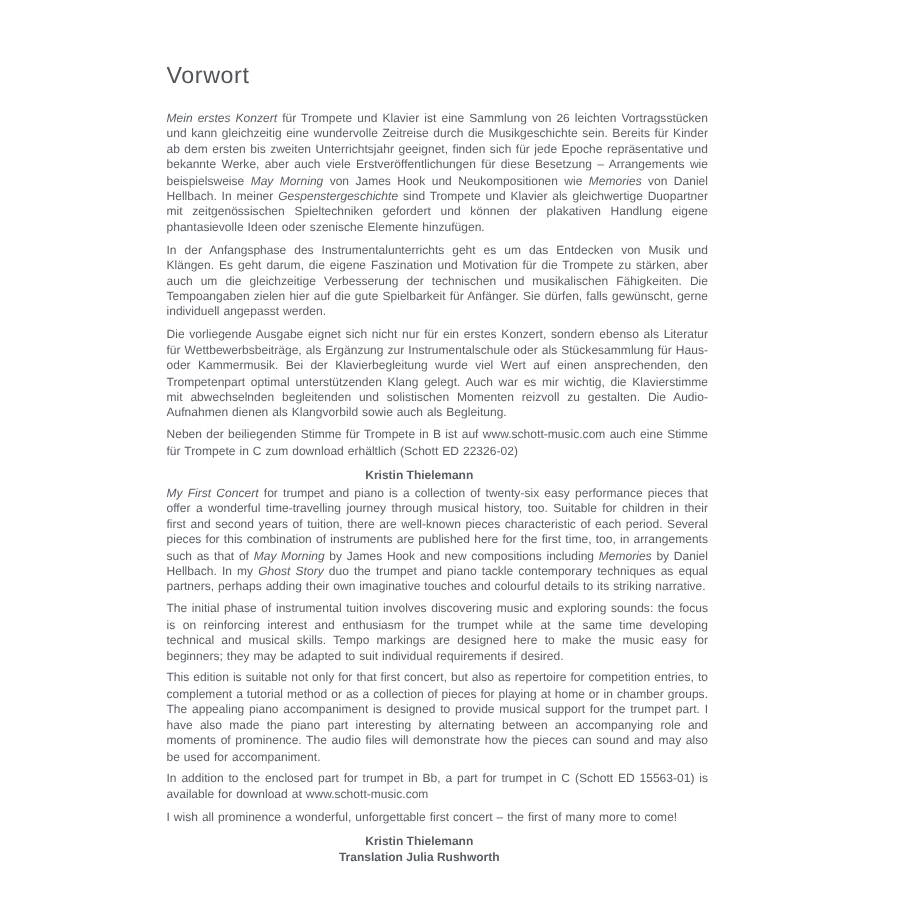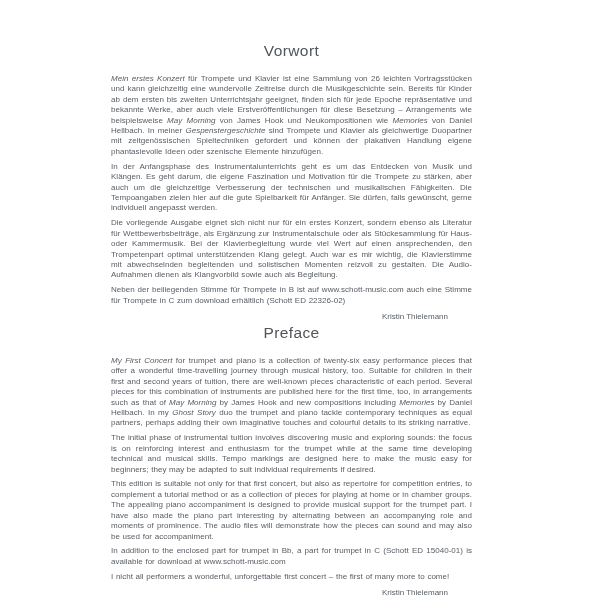--- a/index.html
+++ b/index.html
@@ -19,21 +19,20 @@
     color: #585d63;
   }
   .section {
     position: absolute;
     left: 111px;
     width: 361px;
   }
   #sec-vorwort { top: 42px; }
   #sec-preface { top: 324px; }
   .section-title {
-    text-align: center;
     font-size: 15.5px;
     line-height: 17px;
     font-weight: 400;
     color: #50555a;
     letter-spacing: 0.4px;
     margin: 0 0 15px 0;
   }
   .paragraphs p {
     margin: 0 0 4.5px 0;
     text-align: justify;
@@ -41,24 +40,25 @@
     line-height: 10.4px;
     letter-spacing: 0.02px;
     word-spacing: 0.4px;
     color: #585d63;
   }
   .paragraphs p:last-child { margin-bottom: 0; }
   .paragraphs i { }
   .signatures {
     margin-top: 6px;
     padding-right: 24px;
-    text-align: right;
+    text-align: center;
     font-size: 8px;
     line-height: 10.4px;
     color: #585d63;
+    font-weight: bold;
   }
 </style>
 </head>
 <body>
 
 <div class="page">
 
   <div class="section" id="sec-vorwort">
     <h1 class="section-title">Vorwort</h1>
     <div class="paragraphs">
@@ -66,27 +66,26 @@
         <p>In der Anfangsphase des Instrumentalunterrichts geht es um das Entdecken von Musik und Klängen. Es geht darum, die eigene Faszination und Motivation für die Trompete zu stärken, aber auch um die gleichzeitige Verbesserung der technischen und musikalischen Fähigkeiten. Die Tempoangaben zielen hier auf die gute Spielbarkeit für Anfänger. Sie dürfen, falls gewünscht, gerne individuell angepasst werden.</p>
         <p>Die vorliegende Ausgabe eignet sich nicht nur für ein erstes Konzert, sondern ebenso als Literatur für Wettbewerbsbeiträge, als Ergänzung zur Instrumentalschule oder als Stückesammlung für Haus- oder Kammermusik. Bei der Klavierbegleitung wurde viel Wert auf einen ansprechenden, den Trompetenpart optimal unterstützenden Klang gelegt. Auch war es mir wichtig, die Klavierstimme mit abwechselnden begleitenden und solistischen Momenten reizvoll zu gestalten. Die Audio-Aufnahmen dienen als Klangvorbild sowie auch als Begleitung.</p>
         <p>Neben der beiliegenden Stimme für Trompete in B ist auf www.schott-music.com auch eine Stimme für Trompete in C zum download erhältlich (Schott ED 22326-02)</p>
       </div>
     <div class="signatures">
         <div>Kristin Thielemann</div>
       </div>
   </div>
 
   <div class="section" id="sec-preface">
-    <h1 class="section-title">Preface</h1>
     <div class="paragraphs">
         <p><i>My First Concert</i> for trumpet and piano is a collection of twenty-six easy performance pieces that offer a wonderful time-travelling journey through musical history, too. Suitable for children in their first and second years of tuition, there are well-known pieces characteristic of each period. Several pieces for this combination of instruments are published here for the first time, too, in arrangements such as that of <i>May Morning</i> by James Hook and new compositions including <i>Memories</i> by Daniel Hellbach. In my <i>Ghost Story</i> duo the trumpet and piano tackle contemporary techniques as equal partners, perhaps adding their own imaginative touches and colourful details to its striking narrative.</p>
         <p>The initial phase of instrumental tuition involves discovering music and exploring sounds: the focus is on reinforcing interest and enthusiasm for the trumpet while at the same time developing technical and musical skills. Tempo markings are designed here to make the music easy for beginners; they may be adapted to suit individual requirements if desired.</p>
         <p>This edition is suitable not only for that first concert, but also as repertoire for competition entries, to complement a tutorial method or as a collection of pieces for playing at home or in chamber groups. The appealing piano accompaniment is designed to provide musical support for the trumpet part. I have also made the piano part interesting by alternating between an accompanying role and moments of prominence. The audio files will demonstrate how the pieces can sound and may also be used for accompaniment.</p>
-        <p>In addition to the enclosed part for trumpet in Bb, a part for trumpet in C (Schott ED 15040-01) is available for download at www.schott-music.com</p>
-        <p>I nicht all performers a wonderful, unforgettable first concert – the first of many more to come!</p>
+        <p>In addition to the enclosed part for trumpet in Bb, a part for trumpet in C (Schott ED 15563-01) is available for download at www.schott-music.com</p>
+        <p>I wish all prominence a wonderful, unforgettable first concert – the first of many more to come!</p>
       </div>
     <div class="signatures">
         <div>Kristin Thielemann</div>
         <div>Translation Julia Rushworth</div>
       </div>
   </div>
 
 </div>
 
 </body></html>

